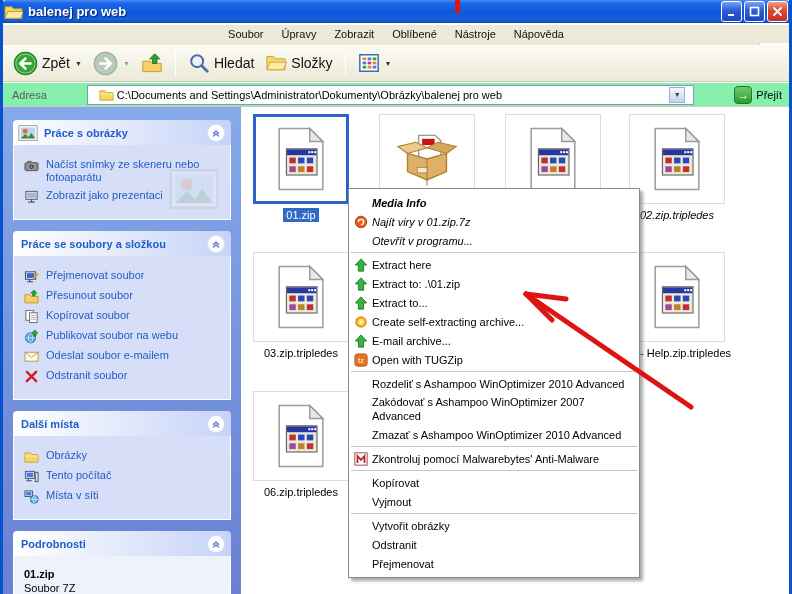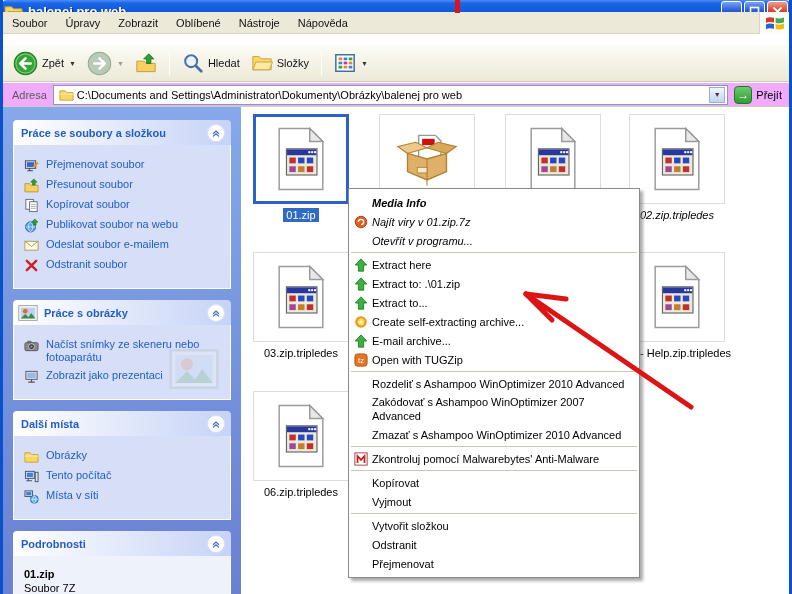--- a/index.html
+++ b/index.html
@@ -15,40 +15,40 @@
     background:linear-gradient(180deg,#4b8df8 0%,#1b66e6 14%,#0f57d9 55%,#1760d8 86%,#0a47b9 100%);
     border-radius:7px 7px 0 0;display:flex;align-items:center;padding:0 4px;
   }
   .titlebar .ttl{color:#fff;font-weight:bold;font-size:13px;text-shadow:1px 1px 1px rgba(0,0,30,.6);margin-left:5px;flex:1;}
   .tbtn{width:21px;height:21px;margin-left:2px;border:1px solid #fff;border-radius:3px;
     display:flex;align-items:center;justify-content:center;
     background:linear-gradient(180deg,#7aa1f0,#2a5bd8 45%,#1c46c0);}
   .tbtn.close{background:linear-gradient(180deg,#f0a089,#dc4632 45%,#c23325);}
   .tbtn svg{width:13px;height:13px;}
   
-  .menubar{position:absolute;left:0;top:12px;width:786px;height:22px;background:#ece9d8;
-    display:flex;align-items:center;border-bottom:1px solid #d8d5c0;}
+  .menubar{position:absolute;left:0;top:25px;width:786px;height:22px;background:#ece9d8;
+    display:flex;align-items:center;border-bottom:1px solid #d8d5c0;flex-direction:column;}
   .menu-item{padding:3px 9px;color:#111;cursor:default;}
   .winflag{margin-left:auto;width:30px;height:22px;display:flex;align-items:center;justify-content:center;border-left:1px solid #d8d5c0;background:#fdfcf8;}
   
   .toolbar{position:absolute;left:0;top:45px;width:786px;height:37px;
     background:linear-gradient(180deg,#fdfcf5,#ece9d8);border-bottom:1px solid #cfccb8;
     display:flex;align-items:center;padding:0 6px;gap:3px;}
   .tool{display:flex;align-items:center;gap:4px;padding:2px 4px;border-radius:3px;}
-  .tool .lbl{font-size:11px;color:#111;}
+  .tool .lbl{font-size:14px;color:#111;}
   .caret{font-size:7px;color:#333;margin-left:1px;}
   .caret.dis{color:#999;}
   .tsep{width:1px;height:26px;background:#cfccb8;margin:0 5px;border-right:1px solid #fff;}
   .tool svg.big{width:25px;height:25px;}
   .tool svg.med{width:22px;height:22px;}
   
-  .addressbar{position:absolute;left:0;top:83px;width:786px;height:24px;background:#f0abfc;
-    display:flex;align-items:center;padding:1px 3px;border-bottom:1px solid #cfccb8;}
+  .addressbar{position:absolute;left:0;top:83px;width:786px;height:24px;background:#86efac;
+    display:flex;align-items:center;padding:1px 3px;border-bottom:1px solid #cfccb8;gap:34px;}
   .addr-label{color:#5a5a5a;padding:0 6px;}
-  .addr-input{flex:1;height:20px;background:#fff;border:1px solid #7f9db9;display:flex;align-items:center;padding:0 2px;}
+  .addr-input{flex:1;height:20px;background:#fff;border:1px solid #7f9db9;display:flex;align-items:center;padding:0 8px;}
   .addr-input svg{width:15px;height:15px;margin:0 3px;}
   .addr-text{flex:1;white-space:nowrap;overflow:hidden;}
   .addr-drop{width:16px;height:16px;background:linear-gradient(180deg,#f2f6fd,#c6d3ee);border:1px solid #9ab0d0;
     display:flex;align-items:center;justify-content:center;font-size:7px;color:#335;}
   .go-btn{display:flex;align-items:center;gap:4px;margin-left:6px;padding-right:4px;}
   .go-ico{width:18px;height:18px;border-radius:4px;background:linear-gradient(180deg,#6cc96c,#2f9e2f);
     border:1px solid #1d7a1d;color:#fff;font-weight:bold;display:flex;align-items:center;justify-content:center;font-size:12px;}
   
   .content{position:absolute;left:0;top:107px;width:786px;height:487px;display:flex;}
   .sidebar{width:238px;height:100%;background:linear-gradient(180deg,#85a9ea 0%,#7492dd 55%,#6b80d3 100%);
@@ -344,20 +344,50 @@
     </div>
     <div class="go-btn">
       <span class="go-ico">→</span>
       <span>Přejít</span>
     </div>
   </div>
 
   <div class="content">
     <div class="sidebar" id="sidebar">
         <div class="panel">
+          <div class="panel-header withicon">
+            <svg width="22" height="22">
+              <use href="#i-pictask"></use>
+            </svg>
+            <span class="panel-title" style="margin-left: 5px;">Práce s obrázky</span>
+            <div class="chev">
+              <svg>
+                <use href="#i-chevup"></use>
+              </svg>
+            </div>
+          </div>
+          <div class="panel-body">
+            <div class="task-row">
+              <svg width="15" height="15">
+                <use href="#i-camera"></use>
+              </svg>
+              <span class="task-link">Načíst snímky ze skeneru nebo fotoaparátu</span>
+            </div>
+            <div class="task-row">
+              <svg width="15" height="15">
+                <use href="#i-slideshow"></use>
+              </svg>
+              <span class="task-link">Zobrazit jako prezentaci</span>
+            </div>
+            <svg class="watermark">
+              <use href="#i-pictask"></use>
+            </svg>
+          </div>
+        </div>
+        <div class="panel">
           <div class="panel-header">
             <span class="panel-title">Práce se soubory a složkou</span>
             <div class="chev">
               <svg>
                 <use href="#i-chevup"></use>
               </svg>
             </div>
           </div>
           <div class="panel-body">
             <div class="task-row">
@@ -389,50 +419,20 @@
                 <use href="#i-email"></use>
               </svg>
               <span class="task-link">Odeslat soubor e-mailem</span>
             </div>
             <div class="task-row">
               <svg width="15" height="15">
                 <use href="#i-delete"></use>
               </svg>
               <span class="task-link">Odstranit soubor</span>
             </div>
-          </div>
-        </div>
-        <div class="panel">
-          <div class="panel-header withicon">
-            <svg width="22" height="22">
-              <use href="#i-pictask"></use>
-            </svg>
-            <span class="panel-title" style="margin-left: 5px;">Práce s obrázky</span>
-            <div class="chev">
-              <svg>
-                <use href="#i-chevup"></use>
-              </svg>
-            </div>
-          </div>
-          <div class="panel-body">
-            <div class="task-row">
-              <svg width="15" height="15">
-                <use href="#i-camera"></use>
-              </svg>
-              <span class="task-link">Načíst snímky ze skeneru nebo fotoaparátu</span>
-            </div>
-            <div class="task-row">
-              <svg width="15" height="15">
-                <use href="#i-slideshow"></use>
-              </svg>
-              <span class="task-link">Zobrazit jako prezentaci</span>
-            </div>
-            <svg class="watermark">
-              <use href="#i-pictask"></use>
-            </svg>
           </div>
         </div>
         <div class="panel">
           <div class="panel-header">
             <span class="panel-title">Další místa</span>
             <div class="chev">
               <svg>
                 <use href="#i-chevup"></use>
               </svg>
             </div>
@@ -630,21 +630,21 @@
           <span class="ctx-label">Kopírovat</span>
         </div>
         <div class="ctx-item">
           <span class="ctx-ico"></span>
           <span class="ctx-label">Vyjmout</span>
         </div>
       </div>
       <div class="ctx-group">
         <div class="ctx-item">
           <span class="ctx-ico"></span>
-          <span class="ctx-label">Vytvořit složkou</span>
+          <span class="ctx-label">Vytvořit obrázky</span>
         </div>
         <div class="ctx-item">
           <span class="ctx-ico"></span>
           <span class="ctx-label">Odstranit</span>
         </div>
         <div class="ctx-item">
           <span class="ctx-ico"></span>
           <span class="ctx-label">Přejmenovat</span>
         </div>
       </div>

